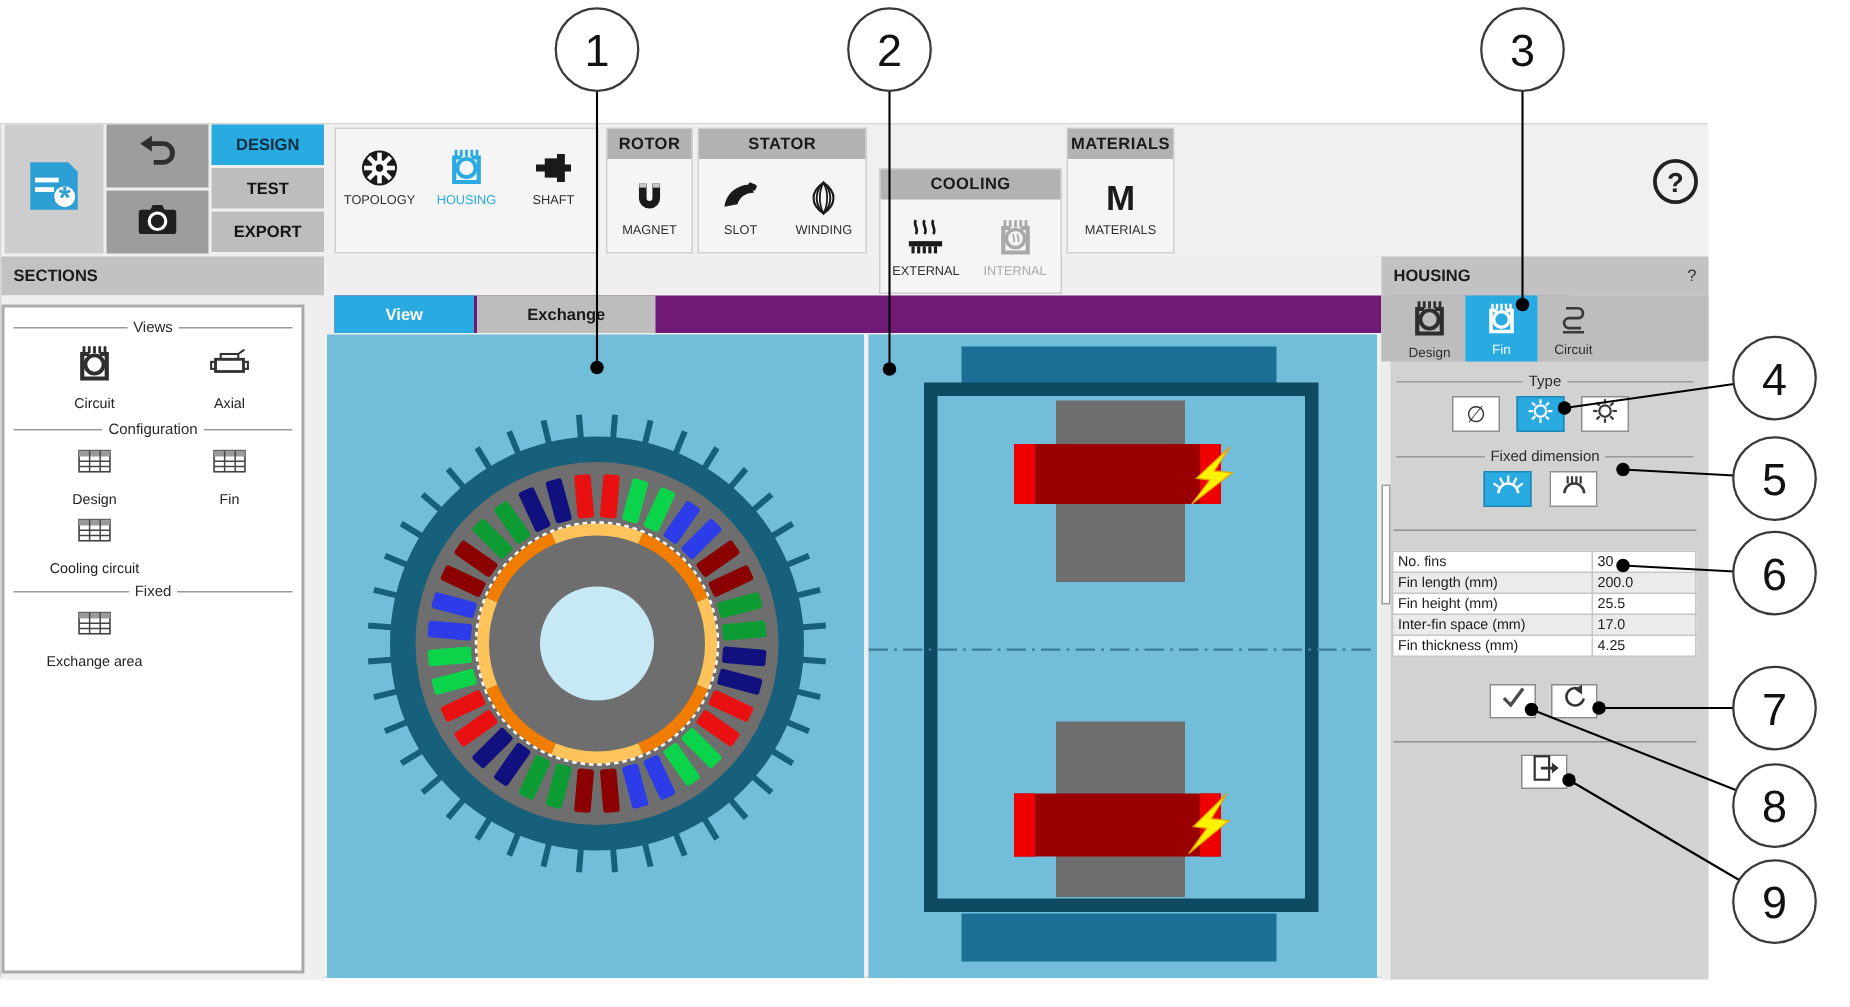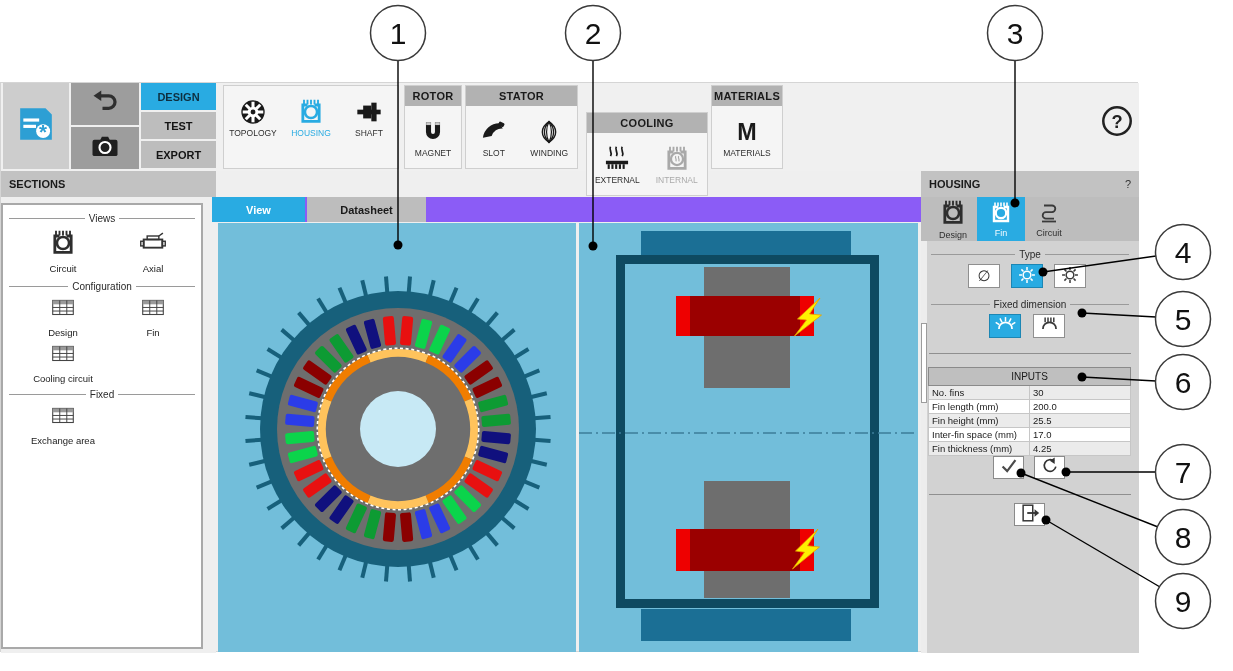--- a/index.html
+++ b/index.html
@@ -33,21 +33,21 @@
   .hdr{position:absolute;top:88px;height:26px;background:#C2C2C2;display:flex;align-items:center;
     font-size:11px;font-weight:bold;color:#1A1A1A;padding:0 8px;box-sizing:border-box;}
   
   #sections-body{left:0;top:114px;width:215px;height:456px;background:#EFEFEF;}
   #sections-box{left:0;top:6px;width:202px;height:446px;background:#fff;border:2px solid #A9A9A9;}
   .legend{position:absolute;left:6px;right:6px;display:flex;align-items:center;gap:4px;color:#2A2A2A;font-size:10px;}
   .legend:before,.legend:after{content:"";flex:1;border-top:1px solid #9A9A9A;}
   .sitem{position:absolute;width:64px;display:flex;flex-direction:column;align-items:center;gap:2px;cursor:pointer;}
   .sitem .slbl{font-size:9.5px;color:#222;white-space:nowrap;}
   
-  #main-tabs{left:211px;top:114px;width:823px;height:25px;background:#8b5cf6;}
+  #main-tabs{left:222px;top:114px;width:823px;height:25px;background:#701a75;}
   .tab{position:absolute;top:0;height:25px;display:flex;align-items:center;justify-content:center;
     font-size:11px;font-weight:bold;cursor:pointer;}
   #tab-view{left:0;width:93px;background:#29ABE2;color:#fff;}
   #tab-datasheet{left:95px;width:119px;background:#BDBDBD;color:#1A1A1A;}
   #view-radial{left:217px;top:140px;width:358px;height:429px;background:#72BEDA;}
   #view-axial{left:578px;top:140px;width:339px;height:429px;background:#72BEDA;}
   
   #housing-panel{left:920px;top:114px;width:218px;height:456px;background:#D2D2D2;}
   #housing-scroll{position:absolute;left:0;top:0;width:6px;height:456px;background:#EDEDED;}
   #housing-scroll .thumb{position:absolute;left:0;top:126px;width:6px;height:80px;background:#fff;border:1px solid #9C9C9C;box-sizing:border-box;}
@@ -337,21 +337,21 @@
                 <line x1="2.5" y1="14.8" x2="21.5" y2="14.8"></line>
               </g>
             </svg></span>
         <span class="slbl">Exchange area</span>
       </div>
     </div>
   </div>
 
   <div id="main-tabs" class="abs">
     <div id="tab-view" class="tab">View</div>
-    <div id="tab-datasheet" class="tab">Datasheet</div>
+    <div id="tab-datasheet" class="tab">Exchange</div>
   </div>
   <div id="view-radial" class="abs"><svg width="358" height="429" viewBox="0 0 358 429">
         <rect x="178" y="53" width="4" height="17" fill="#17607B" transform="rotate(4.5 180 206)"></rect>
         <rect x="178" y="53" width="4" height="17" fill="#17607B" transform="rotate(13.5 180 206)"></rect>
         <rect x="178" y="53" width="4" height="17" fill="#17607B" transform="rotate(22.5 180 206)"></rect>
         <rect x="178" y="53" width="4" height="17" fill="#17607B" transform="rotate(31.5 180 206)"></rect>
         <rect x="178" y="53" width="4" height="17" fill="#17607B" transform="rotate(40.5 180 206)"></rect>
         <rect x="178" y="53" width="4" height="17" fill="#17607B" transform="rotate(49.5 180 206)"></rect>
         <rect x="178" y="53" width="4" height="17" fill="#17607B" transform="rotate(58.5 180 206)"></rect>
         <rect x="178" y="53" width="4" height="17" fill="#17607B" transform="rotate(67.5 180 206)"></rect>
@@ -542,23 +542,20 @@
             <line x1="7" y1="4" x2="7" y2="9.5" stroke="#3A3A3A" stroke-width="1.7"></line>
             <line x1="10.3" y1="4" x2="10.3" y2="9.5" stroke="#3A3A3A" stroke-width="1.7"></line>
             <line x1="13.6" y1="4" x2="13.6" y2="9.5" stroke="#3A3A3A" stroke-width="1.7"></line>
             <line x1="16.9" y1="4" x2="16.9" y2="9.5" stroke="#3A3A3A" stroke-width="1.7"></line>
           </svg></span>
     </div>
     <div class="sep" style="top:156px;"></div>
 
     <table id="inputs-table">
       <tbody>
-          <tr>
-            <th colspan="2">INPUTS</th>
-          </tr>
       <tr>
         <td>No. fins</td>
         <td class="valcol">30</td>
           </tr>
       <tr>
         <td>Fin length (mm)</td>
         <td class="valcol">200.0</td>
           </tr>
       <tr>
         <td>Fin height (mm)</td>

